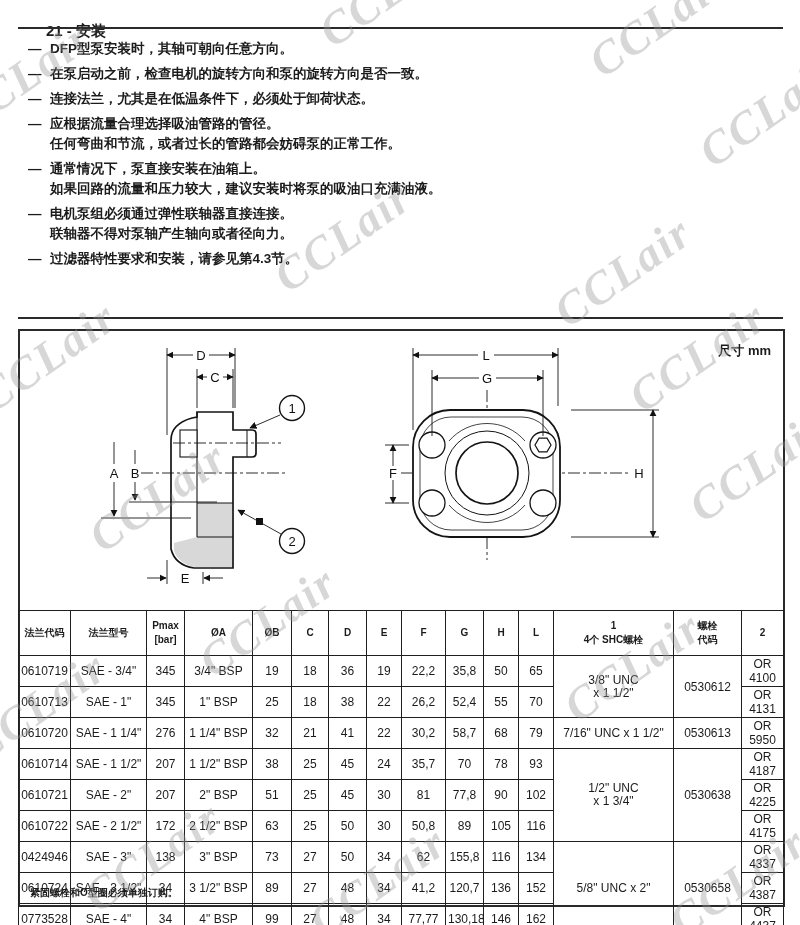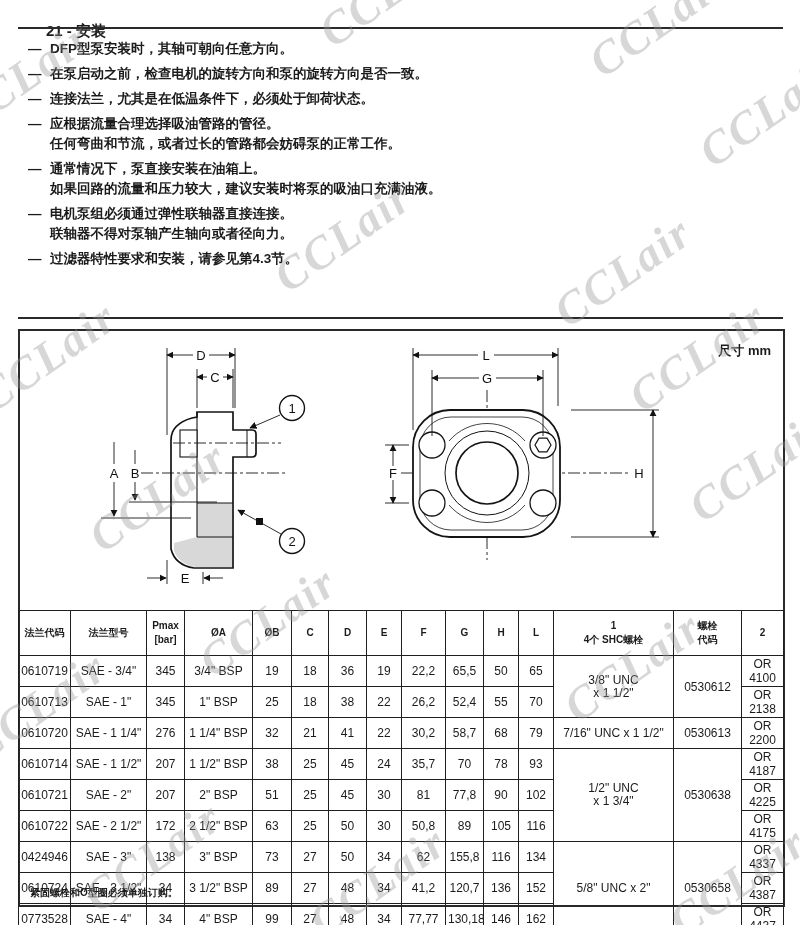--- a/index.html
+++ b/index.html
@@ -254,59 +254,59 @@
         <tr>
           <td>0610719</td>
           <td>SAE - 3/4"</td>
           <td>345</td>
           <td>3/4" BSP</td>
           <td>19</td>
           <td>18</td>
           <td>36</td>
           <td>19</td>
           <td>22,2</td>
-          <td>65,5</td>
+          <td>35,8</td>
           <td>50</td>
           <td>65</td>
           <td rowspan="2" class="pre">3/8" UNC
 x 1 1/2"</td>
           <td rowspan="2">0530612</td>
           <td>OR 4100</td>
         </tr>
         <tr>
           <td>0610713</td>
           <td>SAE - 1"</td>
           <td>345</td>
           <td>1" BSP</td>
           <td>25</td>
           <td>18</td>
           <td>38</td>
           <td>22</td>
           <td>26,2</td>
           <td>52,4</td>
           <td>55</td>
           <td>70</td>
-          <td>OR 2138</td>
+          <td>OR 4131</td>
         </tr>
         <tr>
           <td>0610720</td>
           <td>SAE - 1 1/4"</td>
           <td>276</td>
           <td>1 1/4" BSP</td>
           <td>32</td>
           <td>21</td>
           <td>41</td>
           <td>22</td>
           <td>30,2</td>
           <td>58,7</td>
           <td>68</td>
           <td>79</td>
           <td rowspan="1" class="pre">7/16" UNC x 1 1/2"</td>
           <td rowspan="1">0530613</td>
-          <td>OR 2200</td>
+          <td>OR 5950</td>
         </tr>
         <tr>
           <td>0610714</td>
           <td>SAE - 1 1/2"</td>
           <td>207</td>
           <td>1 1/2" BSP</td>
           <td>38</td>
           <td>25</td>
           <td>45</td>
           <td>24</td>

